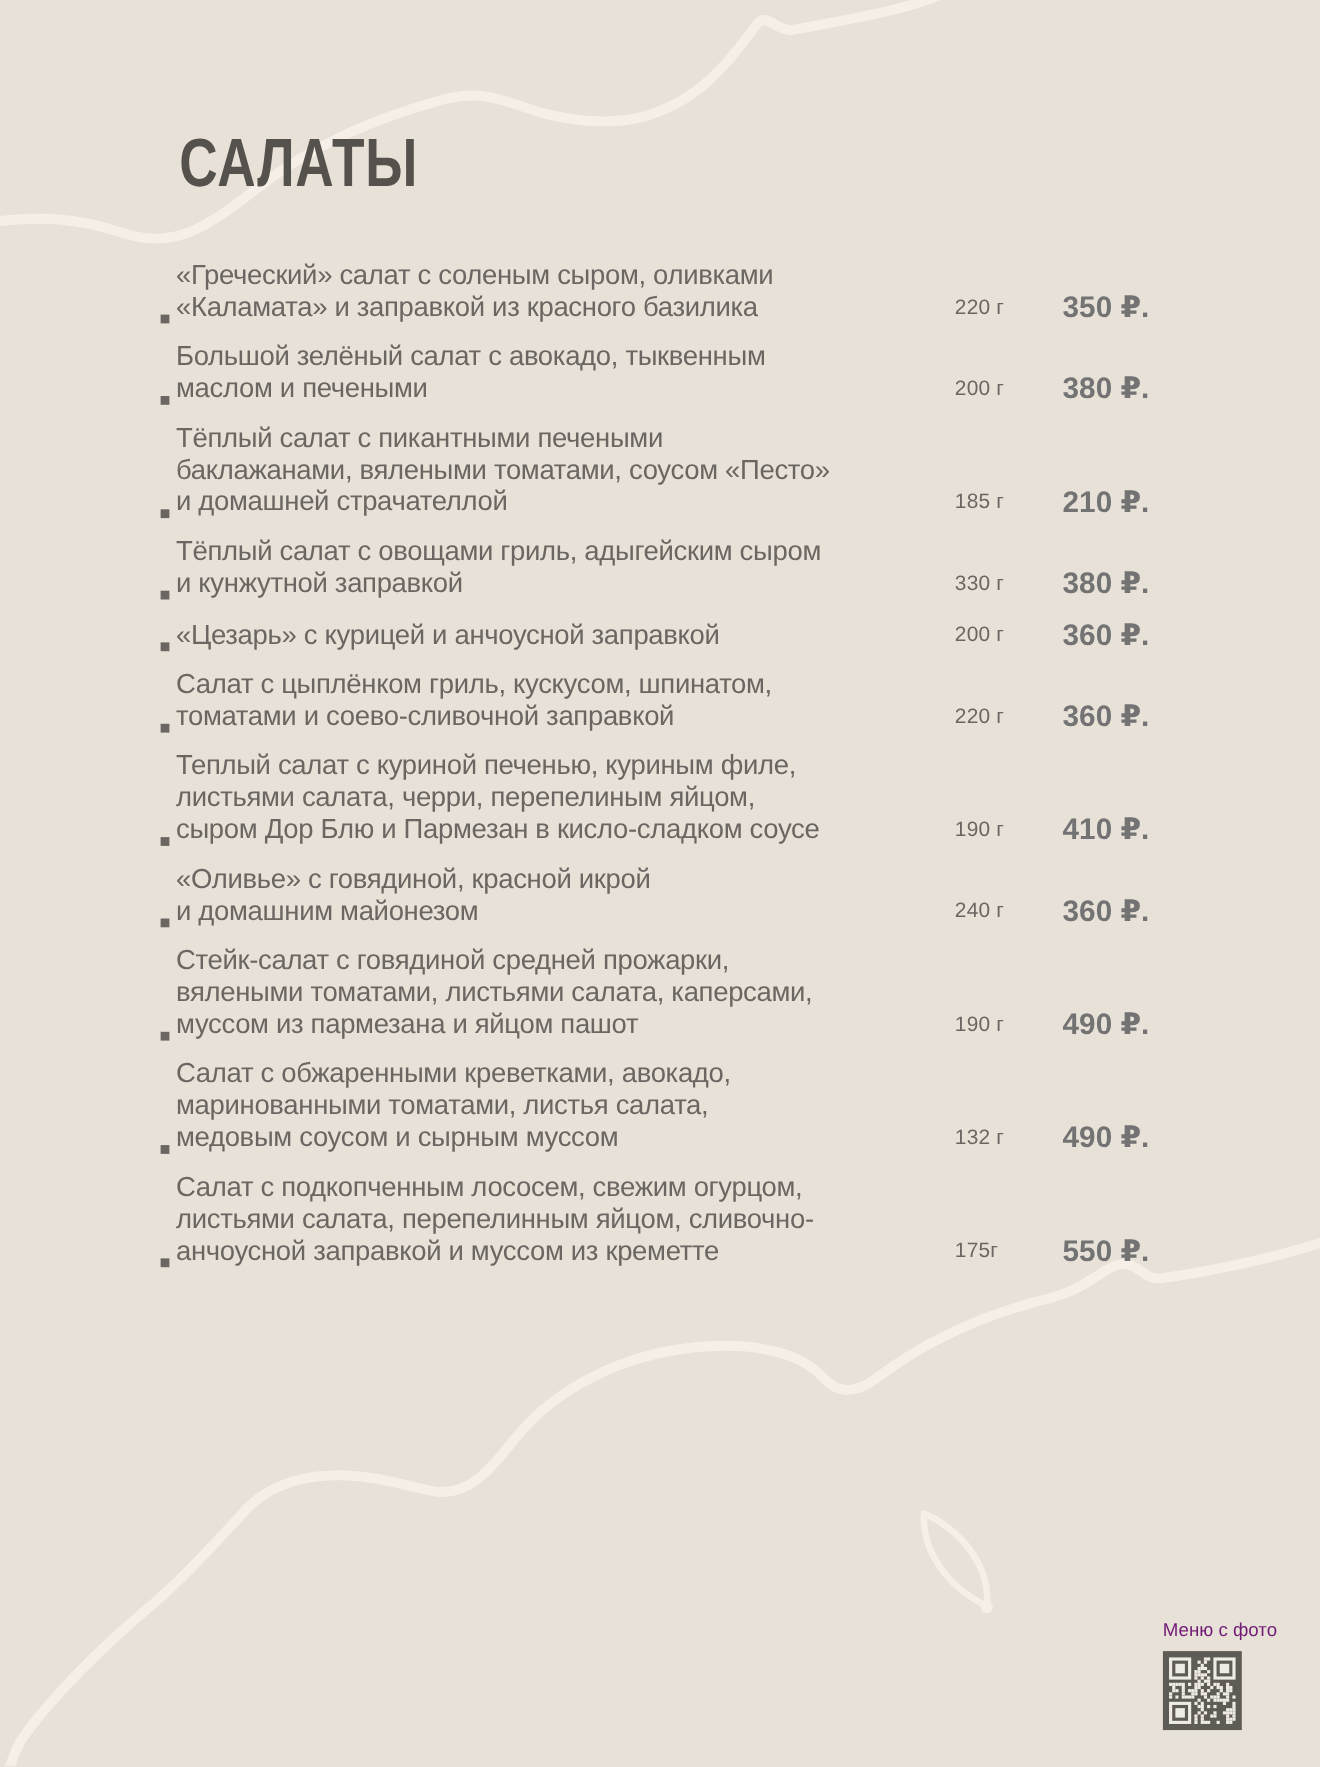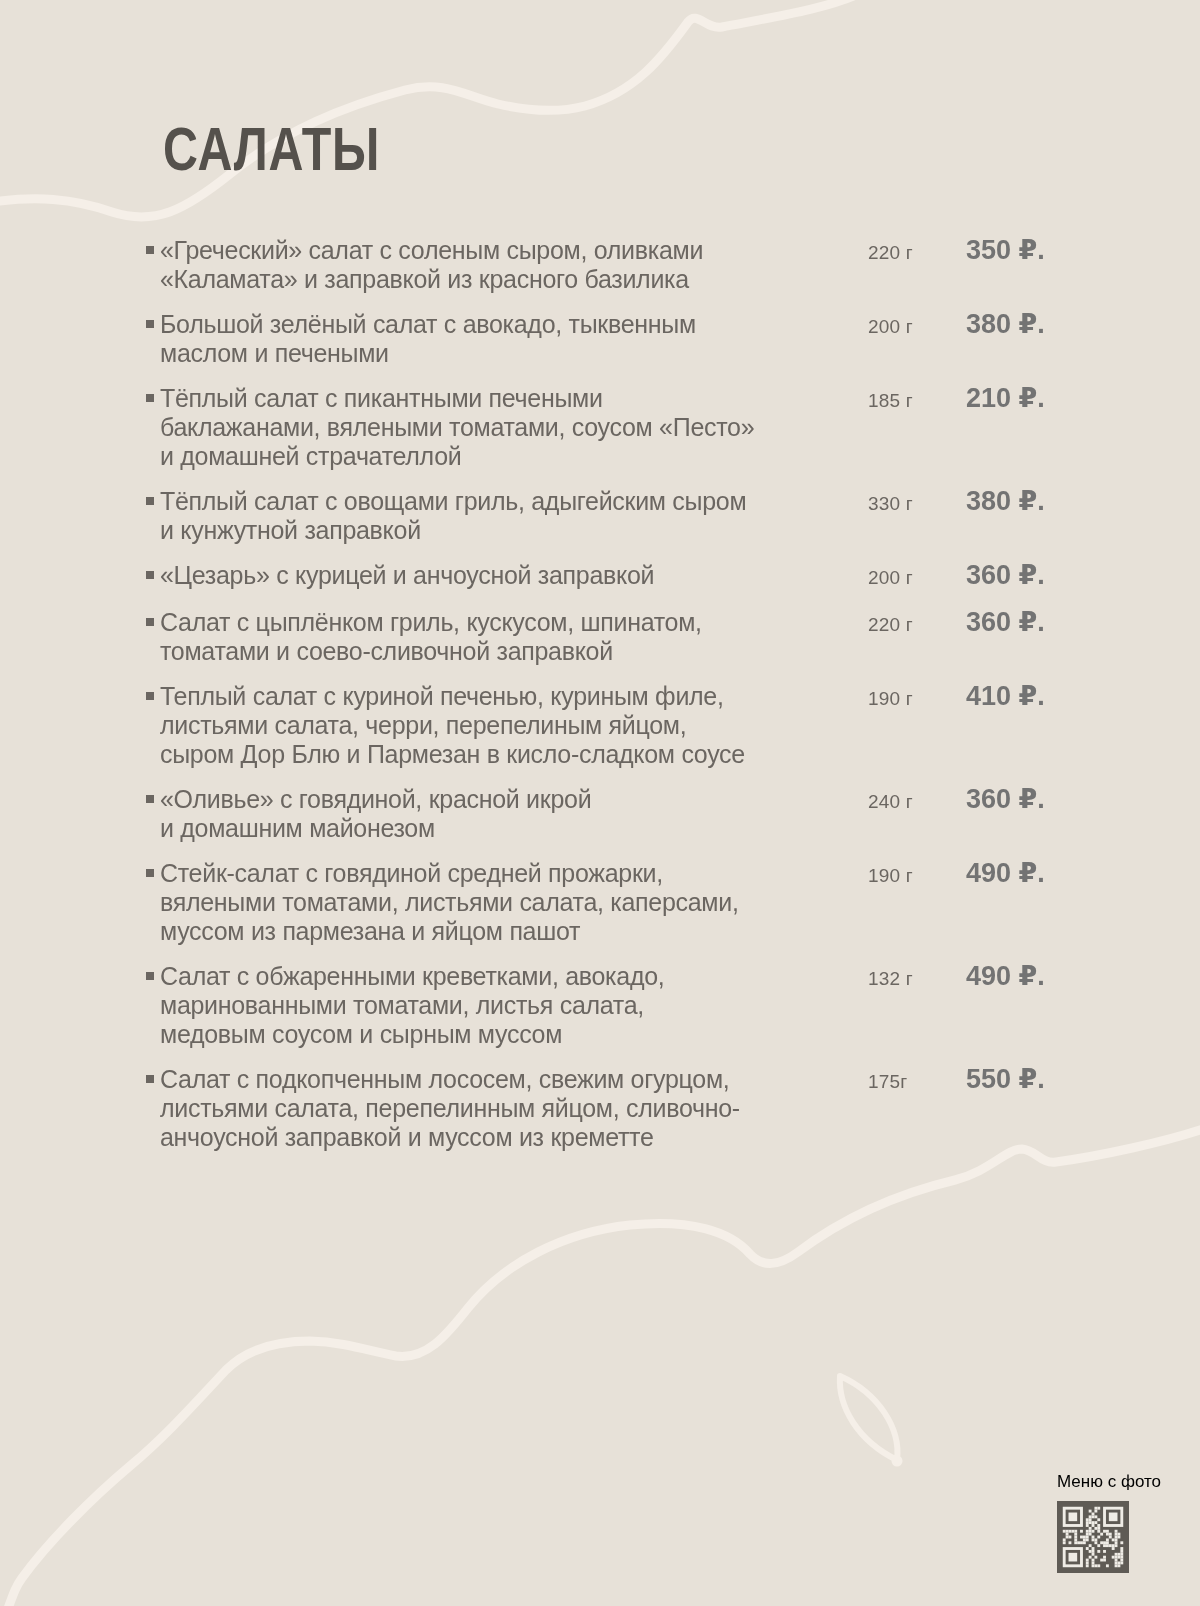--- a/index.html
+++ b/index.html
@@ -8,41 +8,41 @@
   .decor{position:absolute;left:0;top:0;width:1200px;height:1606px;pointer-events:none;}
 
   .title{
     position:absolute;left:163px;top:118px;
     font-size:62px;font-weight:700;color:#55514c;line-height:1;
     letter-spacing:1px;transform:scaleX(0.78);transform-origin:left top;
     white-space:nowrap;
   }
 
   .menu{position:absolute;left:146px;top:236px;width:904px;}
-  .row{display:flex;align-items:flex-start;margin-bottom:16px;}
+  .row{display:flex;align-items:flex-end;margin-bottom:16px;}
   .bullet{flex:none;width:8px;height:8px;background:#6b6661;margin-top:10px;margin-right:6px;}
   .name{
     flex:none;width:708px;
     font-size:25px;line-height:29px;color:#6b6661;
     letter-spacing:-0.3px;white-space:pre-line;
   }
   .weight{
     flex:none;width:98px;
     font-size:19px;line-height:29px;color:#6b6661;padding-top:2px;
     letter-spacing:0.2px;
   }
   .price{
     flex:none;width:84px;
     font-size:27px;line-height:29px;font-weight:700;color:#737373;
     font-family:"Liberation Sans","DejaVu Sans",sans-serif;
     white-space:nowrap;
   }
 
   .footer{position:absolute;left:1033px;top:1472px;width:120px;text-align:center;}
-  .qr-label{font-size:17px;color:#000000;margin-bottom:9px;white-space:nowrap;margin-left:24px;}
+  .qr-label{font-size:17px;color:#701a75;margin-bottom:9px;white-space:nowrap;margin-left:24px;}
   .qr{width:72px;height:72px;margin:0 auto;display:block;}
 </style>
 </head>
 <body>
 
 <div class="page">
 
   <svg class="decor" viewBox="0 0 1200 1606" fill="none" xmlns="http://www.w3.org/2000/svg">
     <path d="M -8 202 C 35 196 72 198 112 212 C 155 226 185 210 230 174 C 285 130 345 106 405 90 C 445 80 465 96 498 104 C 528 111 558 113 585 106 C 635 92 662 58 688 22 C 697 10 706 30 722 27 C 768 18 832 8 862 -8" stroke="#f5efe8" stroke-width="9" stroke-linecap="round" stroke-linejoin="round"></path>
     <path d="M 6 1614 C 14 1592 16 1586 22 1578 C 48 1542 92 1498 130 1466 C 166 1436 196 1402 226 1370 C 246 1350 276 1341 310 1341 C 346 1342 372 1352 396 1356 C 426 1360 446 1336 468 1308 C 505 1262 565 1232 630 1225 C 690 1219 730 1231 750 1254 C 763 1268 779 1266 798 1252 C 850 1213 905 1192 955 1180 C 990 1171 1006 1149 1022 1149 C 1036 1150 1041 1164 1056 1162 C 1100 1156 1165 1142 1206 1128" stroke="#f5efe8" stroke-width="9" stroke-linecap="round" stroke-linejoin="round"></path>

